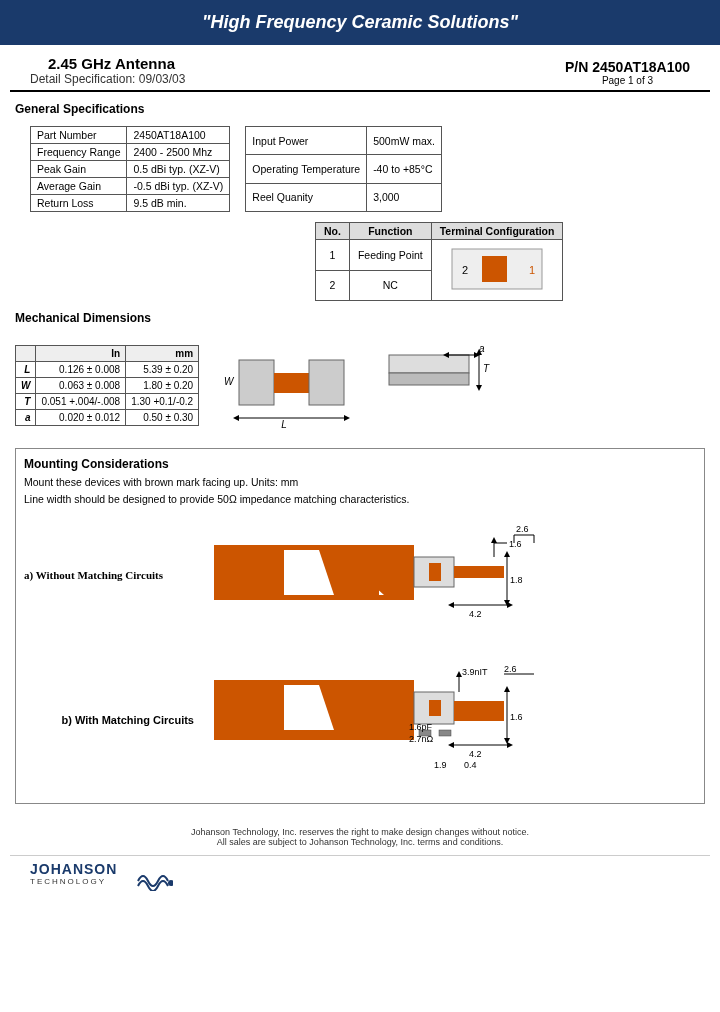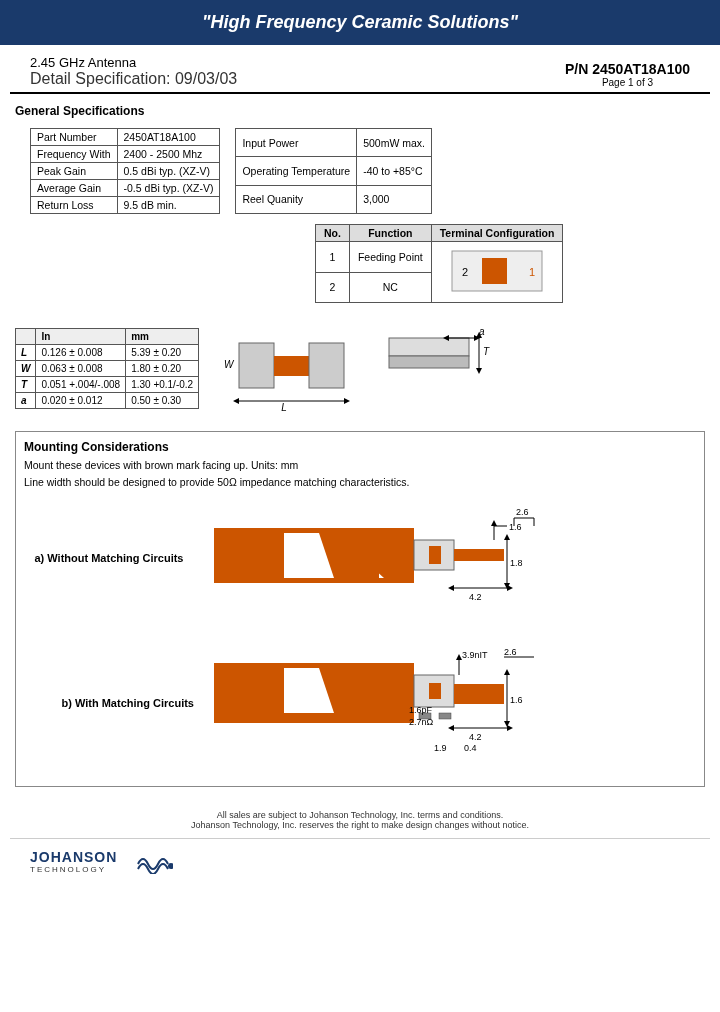--- a/index.html
+++ b/index.html
@@ -31,25 +31,26 @@
     
     .title-section {
       display: flex;
       justify-content: space-between;
       align-items: flex-end;
       padding: 10px 20px 4px 20px;
       border-bottom: 2px solid #000;
       margin: 0 10px;
     }
     .title-left .product-title {
-      font-size: 13px;
-      font-weight: normal;
+      font-size: 15px;
+      font-weight: bold;
+      margin-left: 18px;
     }
     .title-left .spec-date {
-      font-size: 16px;
+      font-size: 12px;
       color: #333;
     }
     .title-right {
       text-align: center;
     }
     .title-right .pn {
       font-size: 14px;
       font-weight: bold;
     }
     .title-right .page-num {
@@ -110,21 +111,21 @@
       margin: 8px 15px;
     }
     .mech-content {
       display: flex;
       gap: 20px;
       align-items: center;
     }
     .mech-table td, .mech-table th {
       border: 1px solid #555;
       padding: 2px 5px;
-      text-align: left;
+      text-align: right;
       font-size: 10px;
     }
     .mech-table th {
       background: #eee;
     }
     .mounting-note {
       font-size: 10.5px;
       margin-bottom: 5px;
     }
     
@@ -191,21 +192,21 @@
     <div class="section-title">General Specifications</div>
     <div class="specs-area">
 
       <table class="left-specs-table">
         <tbody id="left-specs-body">
             <tr>
               <td style="font-weight:normal;">Part Number</td>
               <td>2450AT18A100</td>
             </tr>
             <tr>
-              <td style="font-weight:normal;">Frequency With</td>
+              <td style="font-weight:normal;">Frequency Range</td>
               <td>2400 - 2500 Mhz</td>
             </tr>
             <tr>
               <td style="font-weight:normal;">Peak Gain</td>
               <td>0.5  dBi typ. (XZ-V)</td>
             </tr>
             <tr>
               <td style="font-weight:normal;">Average Gain</td>
               <td>-0.5  dBi typ. (XZ-V)</td>
             </tr>
@@ -259,20 +260,21 @@
             <tr>
               <td>2</td>
               <td>NC</td>
             </tr>
           </tbody>
       </table>
     </div>
   </div>
 
   <div class="mech-section">
+    <div class="section-title">Mechanical Dimensions</div>
     <div class="mech-content">
       <table class="mech-table">
         <thead>
           <tr>
             <th></th>
             <th>In</th>
             <th>mm</th>
           </tr>
         </thead>
         <tbody id="mech-table-body">
@@ -330,21 +332,21 @@
       </svg>
     </div>
   </div>
 
   <div style="margin: 8px 15px; border: 1px solid #888; padding: 8px;">
     <div class="section-title">Mounting Considerations</div>
     <div class="mounting-note">Mount these devices with brown mark facing up. Units: mm</div>
     <div class="mounting-note">Line width should be designed to provide 50Ω impedance matching characteristics.</div>
 
     <div style="display:flex; align-items:center; margin: 10px 0 15px 0;">
-      <div style="width:180px; font-weight:bold; font-size:11px; text-align:center; padding-right:10px;">a) Without Matching Circuits</div>
+      <div style="width:180px; font-weight:bold; font-size:11px; text-align:left; padding-right:10px;font-family:Liberation Serif, serif;">a) Without Matching Circuits</div>
       <svg width="360" height="120">
 
         <rect x="10" y="30" width="200" height="55" fill="#cc5500"></rect>
 
         <polygon points="80,35 130,35 180,80 80,80" fill="#fff"></polygon>
         <polygon points="80,35 130,35 130,80 80,80" fill="#fff"></polygon>
 
         <polygon points="115,35 175,35 175,80 130,80" fill="#cc5500"></polygon>
 
         <rect x="210" y="42" width="40" height="30" fill="#ddd" stroke="#666" stroke-width="1"></rect>
@@ -414,27 +416,27 @@
         <polygon points="303,92 303,98 309,95" fill="#000"></polygon>
         <text x="265" y="107" font-size="9">4.2</text>
 
         <text x="230" y="118" font-size="9">1.9</text>
         <text x="260" y="118" font-size="9">0.4</text>
       </svg>
     </div>
   </div>
 
   <div class="footer">
+    <div>Johanson Technology, Inc. reserves the right to make design changes without notice.</div>
     <div>All sales are subject to Johanson Technology, Inc. terms and conditions.</div>
-    <div>Johanson Technology, Inc. reserves the right to make design changes without notice.</div>
   </div>
 
   <div class="footer-logo-area">
     <div>
-      <div style="display:flex; align-items:flex-end; gap:16px;">
+      <div style="display:flex; align-items:flex-start; gap:16px;">
         <div>
           <div class="logo-text">JOHANSON</div>
           <div class="logo-sub">TECHNOLOGY</div>
         </div>
 
         <svg width="40" height="30">
           <path d="M5,20 Q10,10 15,20 Q20,30 25,20 Q30,10 35,20" stroke="#1a3a6b" stroke-width="2" fill="none"></path>
           <path d="M5,25 Q10,15 15,25 Q20,35 25,25 Q30,15 35,25" stroke="#1a3a6b" stroke-width="2" fill="none"></path>
           <circle cx="38" cy="22" r="3" fill="#1a3a6b"></circle>
         </svg>

